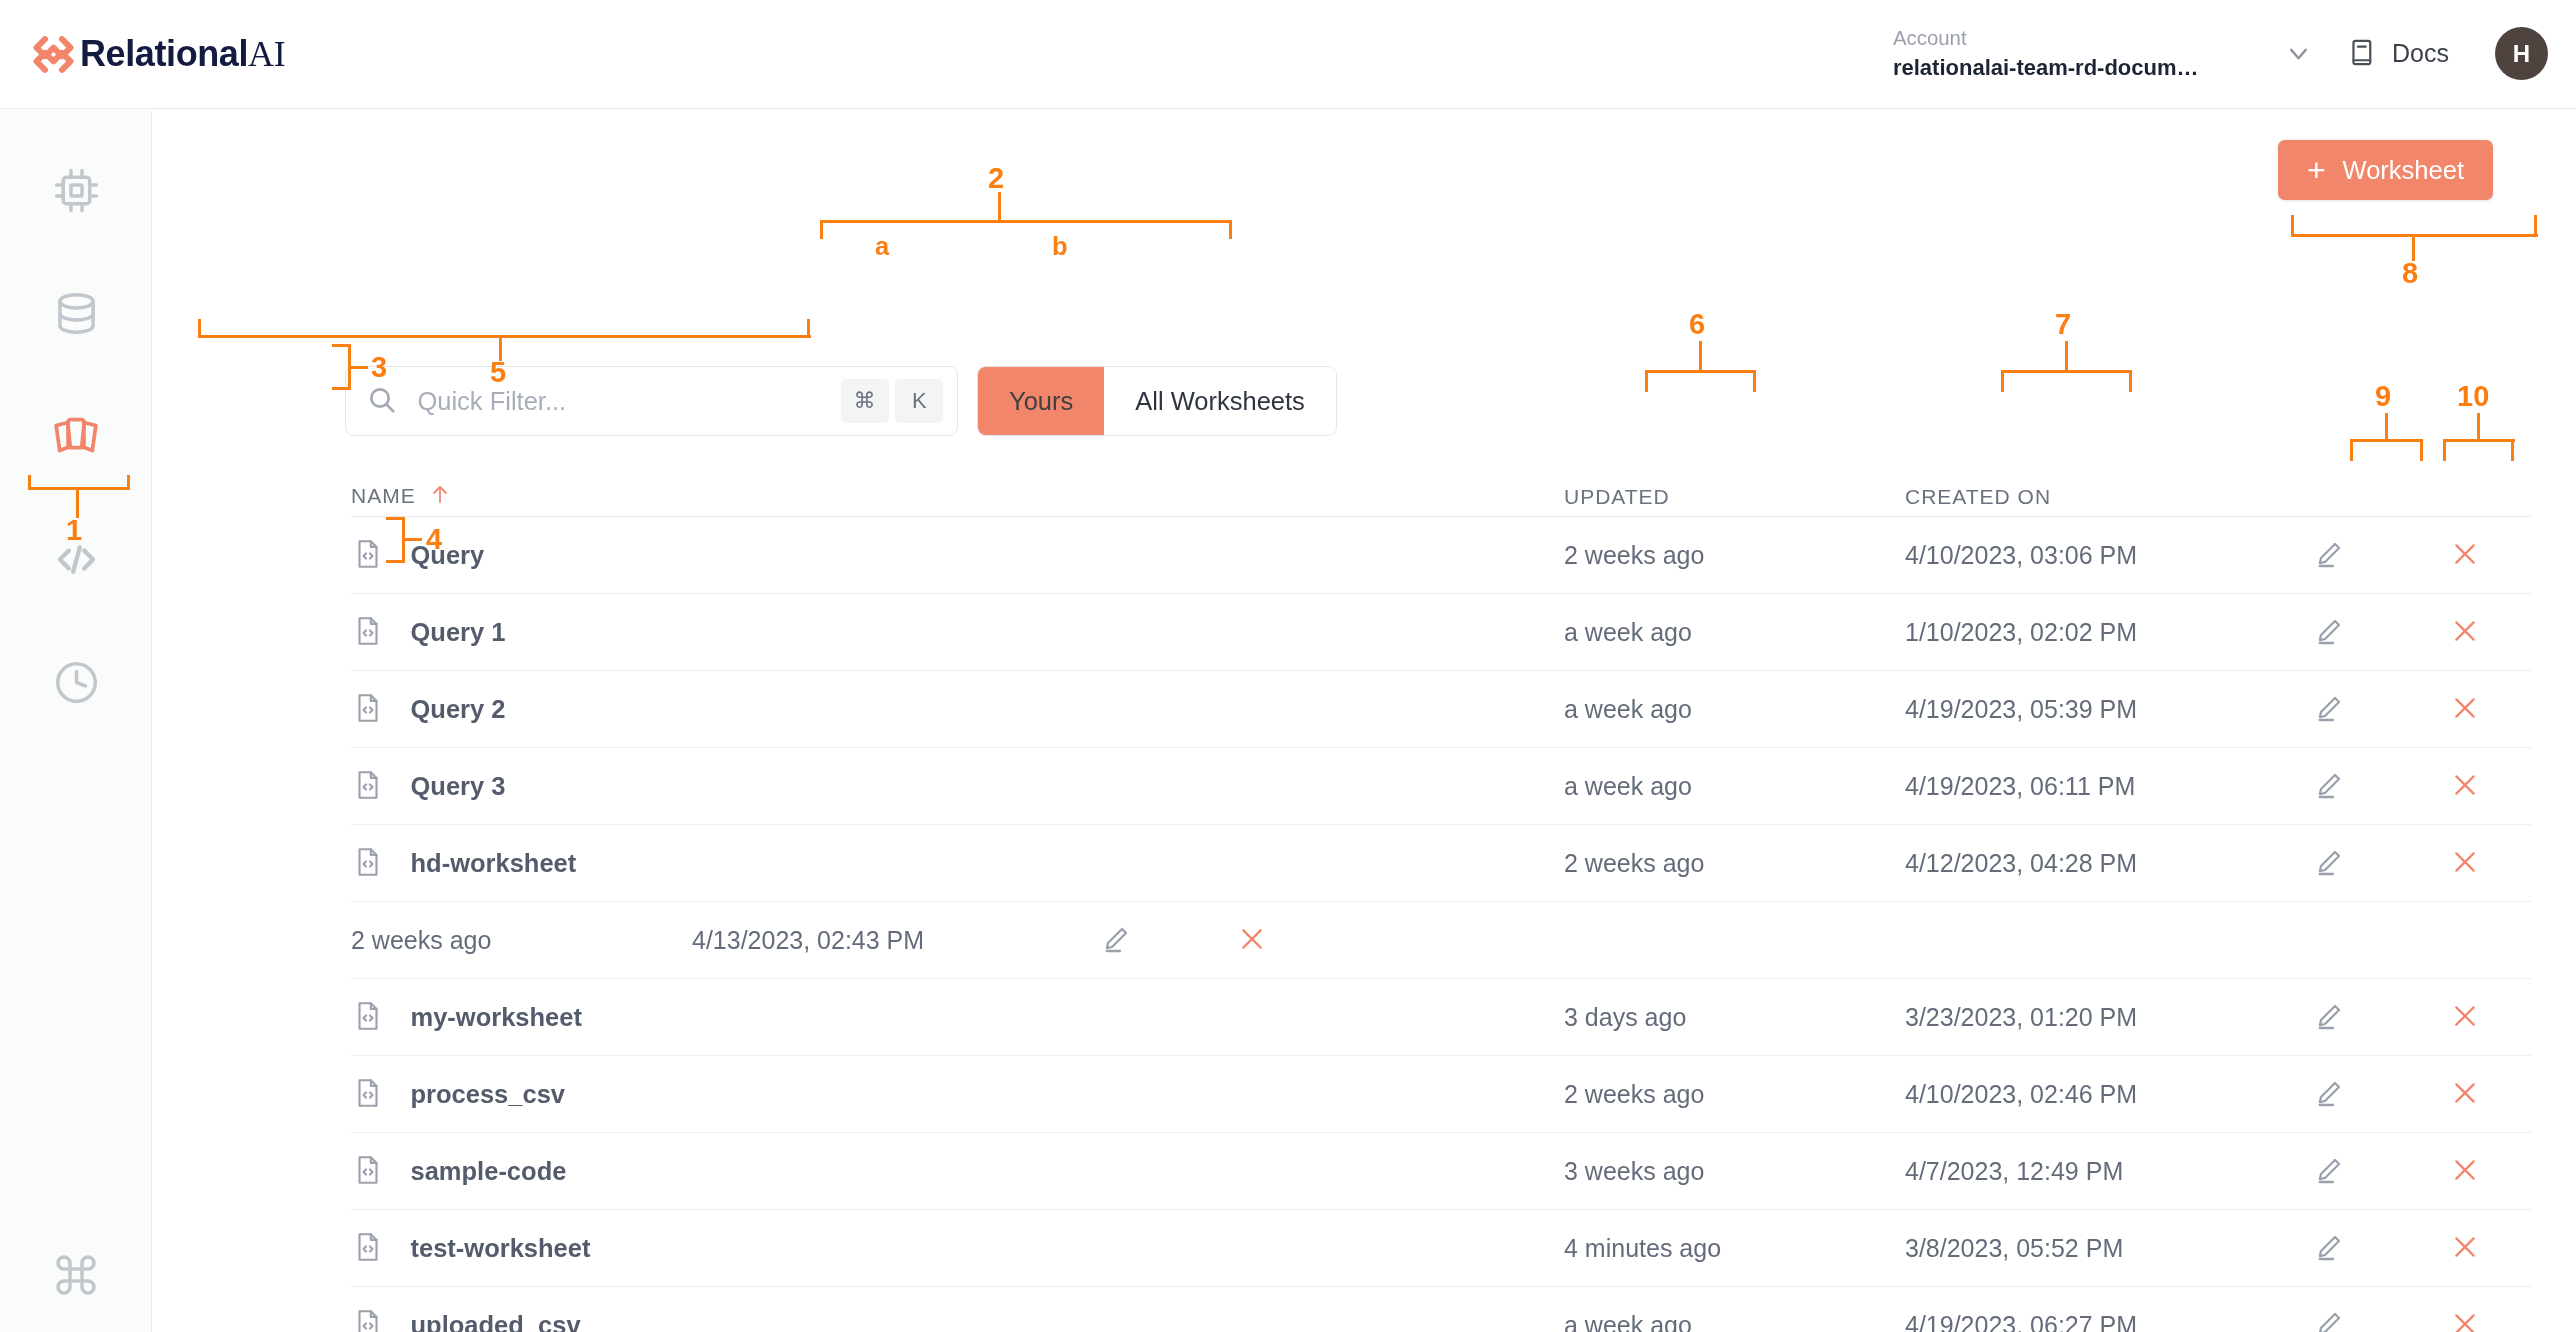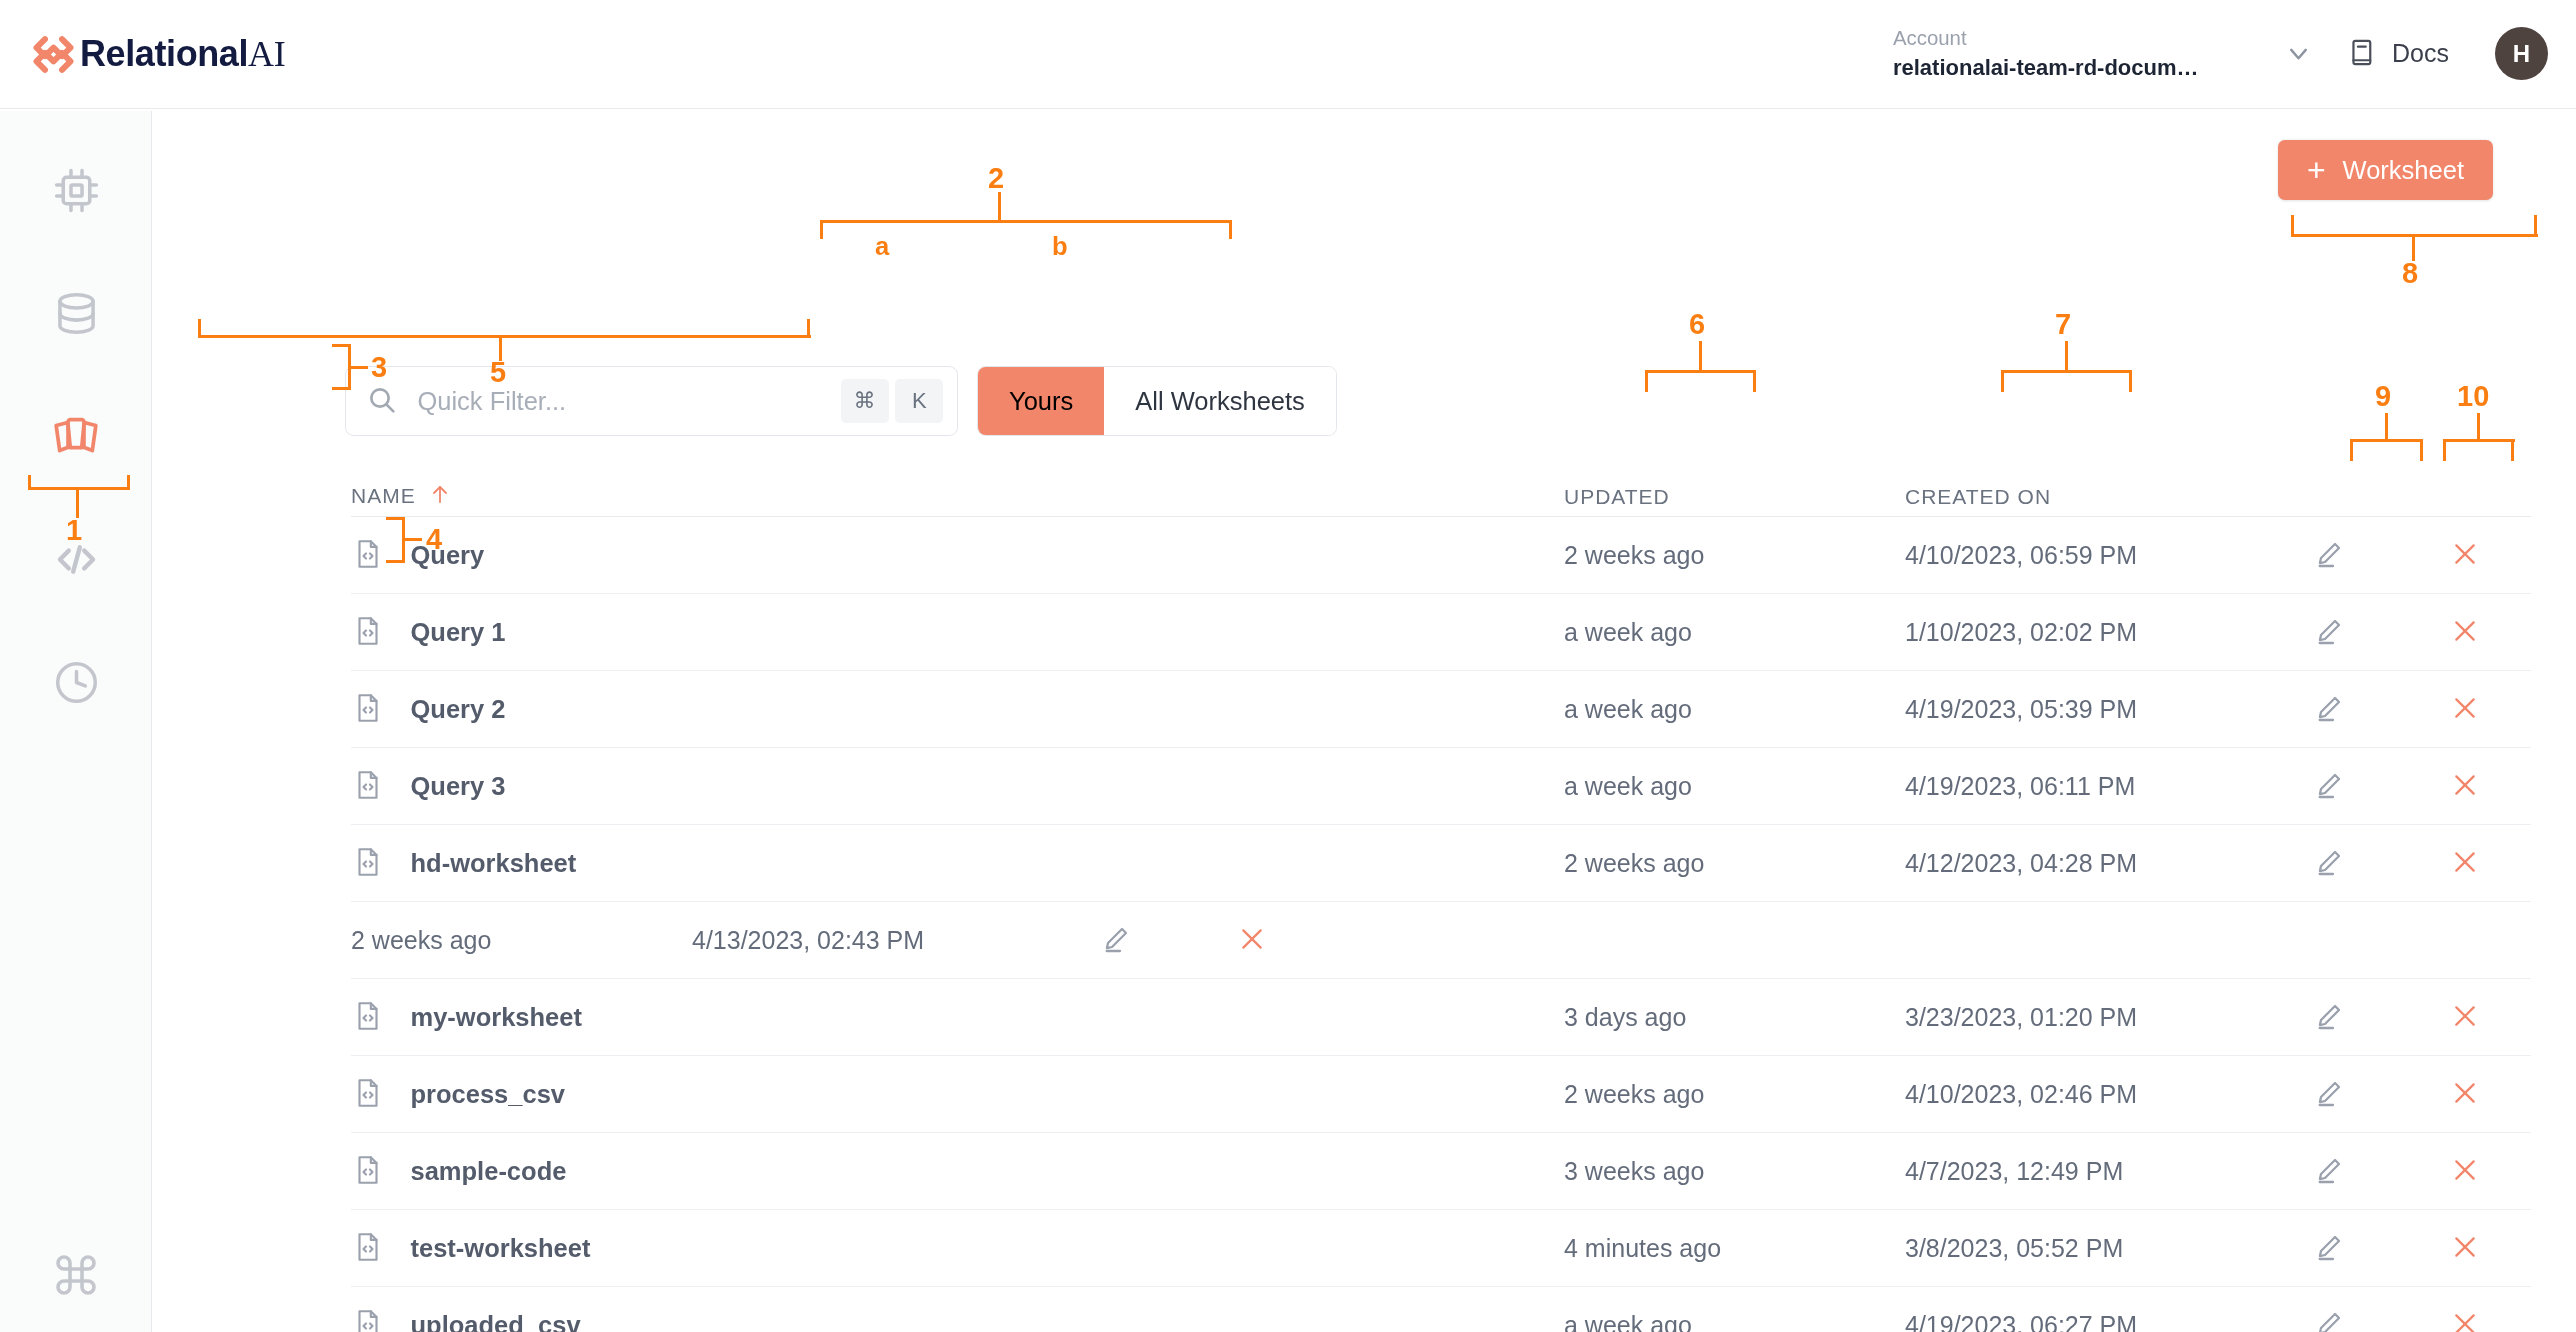--- a/index.html
+++ b/index.html
@@ -82,21 +82,21 @@
 
   
   .toggle-group {
     position: absolute; top: 255px; left: 824px; height: 70px;
     display: flex; border: 1.7px solid #e3e6ea; border-radius: 8.5px; overflow: hidden; background: #fff;
   }
   .toggle-btn {
     border: none; font-family: inherit; font-size: 25.5px; cursor: pointer;
     padding: 0 31px; height: 100%; background: #fff; color: #2f3540;
   }
-  .toggle-btn.active { background: #f2866b; color: #000000; }
+  .toggle-btn.active { background: #f2866b; color: #404040; }
 
   
   .table { position: absolute; top: 353px; left: 198px; width: 2180px; }
   .thead { display: flex; align-items: flex-end; height: 53px; border-bottom: 1.7px solid #e7e9ed; padding-bottom: 6.8px; }
   .th { font-size: 21px; color: #6a7280; letter-spacing: 1px; font-weight: 400; }
   .col-name  { width: 1213px; display: flex; align-items: center; gap: 12px; }
   .col-upd   { width: 341px; }
   .col-crt   { width: 353px; }
   .col-edit  { width: 141px; display: flex; justify-content: center; }
   .col-del   { width: 132px; display: flex; justify-content: center; }
@@ -278,21 +278,21 @@
             <div class="cell-name">
               <span><svg width="34" height="34" viewBox="0 0 24 24" fill="none" stroke="#9aa1ad" stroke-width="1.5" stroke-linecap="round" stroke-linejoin="round">
                   <path d="M6 3h8l4 4v14H6z"></path>
                   <path d="M14 3v4h4"></path>
                   <polyline points="10.6 11.6 8.8 13.4 10.6 15.2"></polyline>
                   <polyline points="13.4 11.6 15.2 13.4 13.4 15.2"></polyline>
                 </svg></span>
               <span class="fname">Query</span>
             </div>
             <div class="cell-upd">2 weeks ago</div>
-            <div class="cell-crt">4/10/2023, 06:59 PM</div>
+            <div class="cell-crt">4/10/2023, 03:06 PM</div>
             <div class="cell-edit">
               <span><svg width="32" height="32" viewBox="0 0 24 24" fill="none" stroke="#9aa1ad" stroke-width="1.7" stroke-linecap="round" stroke-linejoin="round">
                   <path d="M16.5 4.5l3 3L9 18l-3.8.8L6 15z"></path>
                   <line x1="5" y1="21" x2="15" y2="21"></line>
                 </svg></span>
             </div>
             <div class="cell-del">
               <span><svg width="32" height="32" viewBox="0 0 24 24" fill="none" stroke="#f2866b" stroke-width="1.7" stroke-linecap="round">
                   <line x1="5.5" y1="5.5" x2="18.5" y2="18.5"></line>
                   <line x1="18.5" y1="5.5" x2="5.5" y2="18.5"></line>

